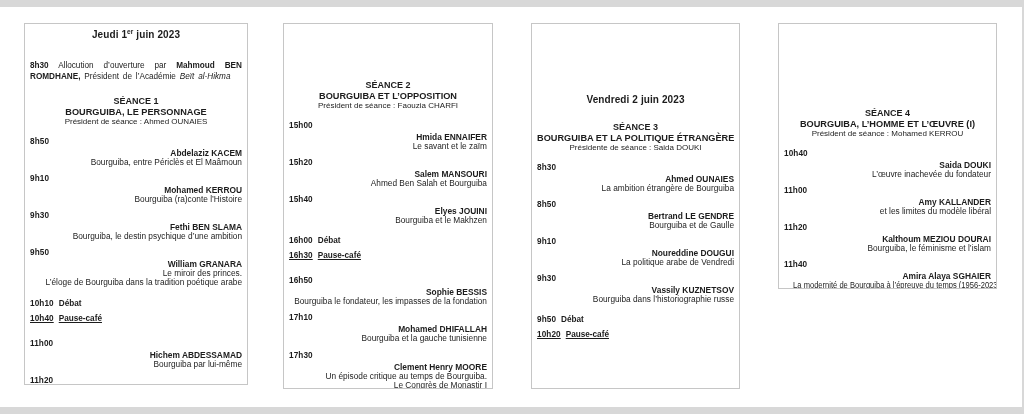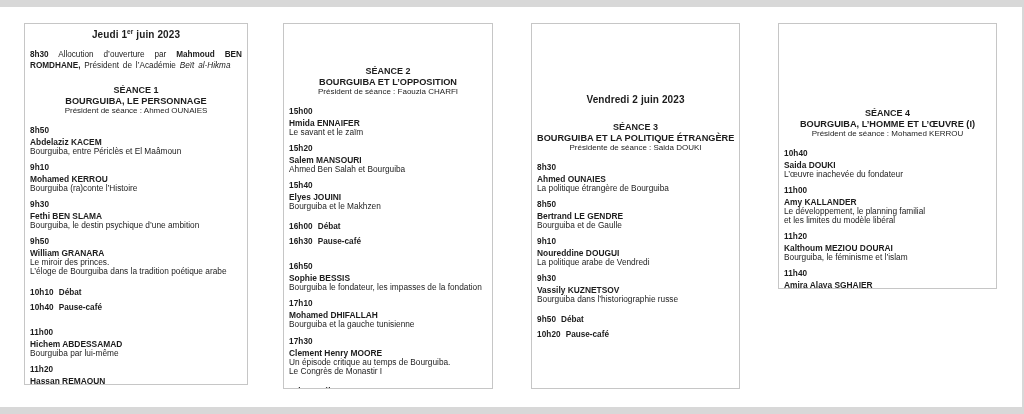--- a/index.html
+++ b/index.html
@@ -15,53 +15,53 @@
   .frame-bottom{bottom:0;left:0;right:0;height:7px;}
   .frame-right{top:0;right:0;bottom:0;width:2px;}
 
   .panel{
     position:absolute;top:23px;
     background:#ffffff;border:1px solid #c6c6c6;
     box-sizing:border-box;overflow:hidden;
     padding:5px 5px 0 5px;
   }
   .panel-0{left:24px;width:224px;height:362px;}
-  .panel-1{left:283px;width:210px;height:366px;padding-top:42px;}
+  .panel-1{left:283px;width:210px;height:366px;padding-top:56px;}
   .panel-2{left:531px;width:209px;height:366px;padding-top:70px;}
   .panel-3{left:778px;width:219px;height:266px;padding-top:84px;}
 
   .date{
     margin:0;text-align:center;font-size:10px;font-weight:bold;
     line-height:12px;letter-spacing:.1px;
   }
   .date sup{font-size:6.5px;vertical-align:super;line-height:0;}
   .panel-2 .date{margin-bottom:16px;}
 
   .opening{
-    margin:9px 0 0 0;font-size:8.2px;line-height:10.5px;
+    margin:20px 0 0 0;font-size:8.2px;line-height:10.5px;
     text-align:justify;word-spacing:1.6px;
   }
   .opening b{font-weight:bold;}
   .opening i{font-style:italic;}
 
   .session-head{text-align:center;}
   .panel-0 .session-head{margin-top:14px;}
   .s-num{font-size:9px;font-weight:bold;line-height:10.5px;}
   .s-title{font-size:9.2px;font-weight:bold;line-height:10.5px;white-space:nowrap;}
   .s-chair{font-size:8px;font-weight:normal;line-height:10.5px;white-space:nowrap;}
 
   .schedule{margin-top:6px;}
   .slot{margin-top:4px;}
   .time-row{text-align:left;line-height:10px;}
   .time{font-size:8.2px;font-weight:bold;letter-spacing:.1px;}
-  .talk{text-align:left;margin-top:1px;}
+  .talk{text-align:right;margin-top:1px;}
   .speaker{font-size:8.4px;font-weight:bold;line-height:10px;white-space:nowrap;}
   .talk-line{font-size:8.3px;line-height:9.2px;white-space:nowrap;}
   .note-slot{margin-top:8px;line-height:10px;text-align:left;}
-  .note-slot + .note-slot{margin-top:2px;}
+  .note-slot + .note-slot{margin-top:2px;text-decoration:underline;}
   .note-slot + .slot:not(.note-slot){margin-top:12px;}
   .note{font-size:8.2px;font-weight:bold;margin-left:5px;}
 </style>
 </head>
 <body>
 
 <div class="frame-strip frame-top"></div>
 <div class="frame-strip frame-bottom"></div>
 <div class="frame-strip frame-right"></div>
 
@@ -182,21 +182,21 @@
   <div class="session-head">
     <div class="s-num">SÉANCE 3</div>
     <div class="s-title">BOURGUIBA ET LA POLITIQUE ÉTRANGÈRE</div>
     <div class="s-chair">Présidente de séance : Saida DOUKI</div>
   </div>
   <div class="schedule">
       <div class="slot">
         <div class="time-row"><span class="time">8h30</span></div>
         <div class="talk">
           <div class="speaker">Ahmed OUNAIES</div>
-          <div class="talk-line">La politique étrangère de Bourguiba</div>
+          <div class="talk-line">La ambition étrangère de Bourguiba</div>
         </div>
       </div>
       <div class="slot">
         <div class="time-row"><span class="time">8h50</span></div>
         <div class="talk">
           <div class="speaker">Bertrand LE GENDRE</div>
           <div class="talk-line">Bourguiba et de Gaulle</div>
         </div>
       </div>
       <div class="slot">
@@ -229,21 +229,20 @@
         <div class="time-row"><span class="time">10h40</span></div>
         <div class="talk">
           <div class="speaker">Saida DOUKI</div>
           <div class="talk-line">L’œuvre inachevée du fondateur</div>
         </div>
       </div>
       <div class="slot">
         <div class="time-row"><span class="time">11h00</span></div>
         <div class="talk">
           <div class="speaker">Amy KALLANDER</div>
-          <div class="talk-line">Le développement, le planning familial</div>
           <div class="talk-line">et les limites du modèle libéral</div>
         </div>
       </div>
       <div class="slot">
         <div class="time-row"><span class="time">11h20</span></div>
         <div class="talk">
           <div class="speaker">Kalthoum MEZIOU DOURAI</div>
           <div class="talk-line">Bourguiba, le féminisme et l’islam</div>
         </div>
       </div>

